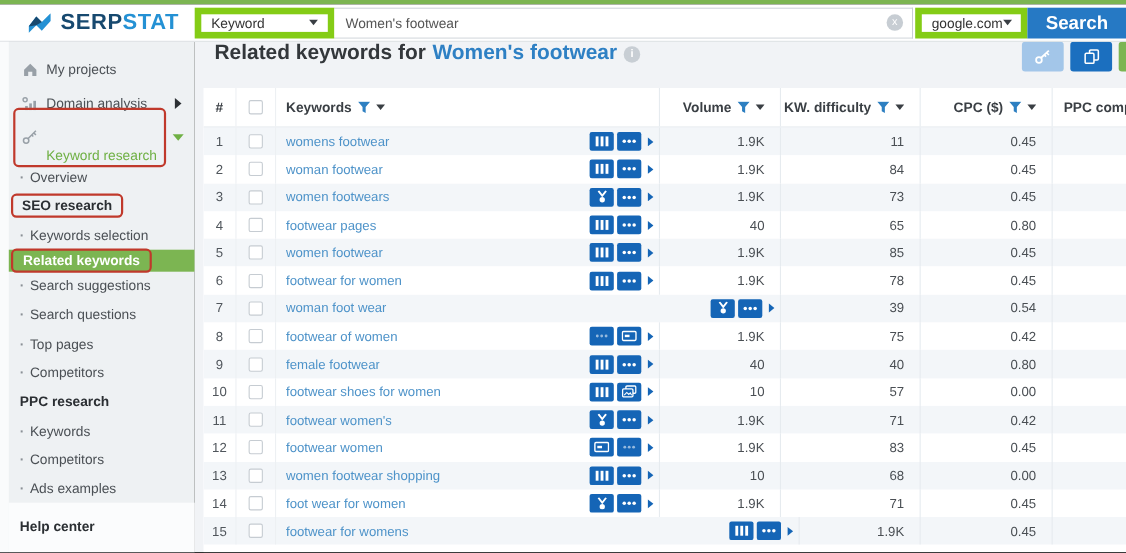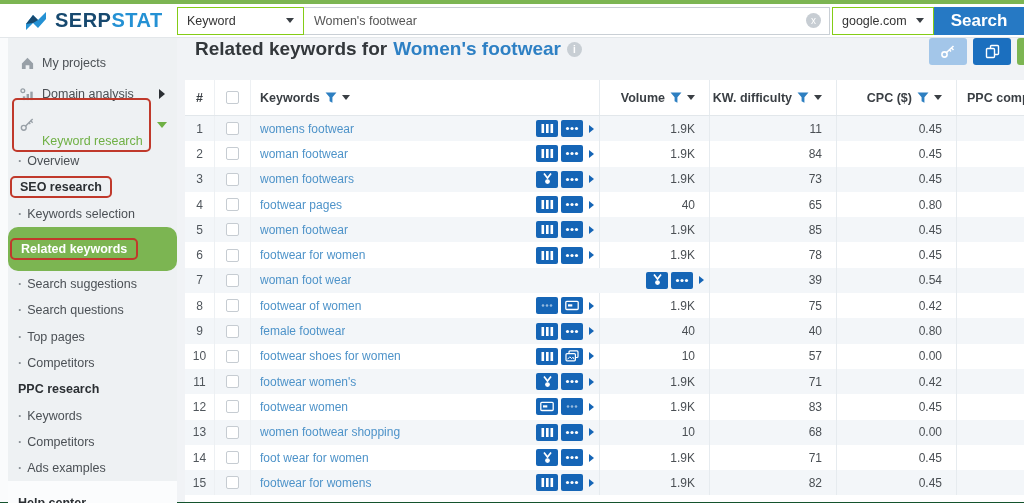--- a/index.html
+++ b/index.html
@@ -1,28 +1,28 @@
 <!DOCTYPE html>
 <html><head>
 <meta charset="utf-8">
 <style>
   * { margin:0; padding:0; box-sizing:border-box; }
   html,body { width:1024px; height:503px; }
   body { font-family:"Liberation Sans", sans-serif; background:#fff; overflow:hidden; }
-  .page { width:1024px; height:503px; position:relative; overflow:hidden; background:#14532d; }
+  .page { width:1024px; height:503px; position:relative; overflow:hidden; background:#000000; }
   .top-accent { height:4px; background:#7cb552; }
 
   
   .topbar { height:34px; background:#fff; display:flex; align-items:center; border-bottom:1px solid #e3e7ea; }
   .logo-wrap { width:177px; flex:none; display:flex; align-items:center; padding-left:26px; gap:5px; }
   .logo-text { font-size:20px; font-weight:bold; letter-spacing:.5px; }
   .logo-serp { color:#17496f; }
   .logo-stat { color:#2491d4; }
   .controls { flex:1; display:flex; align-items:center; height:28px; padding-right:0; }
-  .select-box { height:28px; border:1px solid #84cc16; background:#fff; display:flex; align-items:center;
+  .select-box { height:28px; border:6px solid #84cc16; background:#fff; display:flex; align-items:center;
                 padding:0 9px; font-size:12.5px; color:#333; cursor:pointer; }
   .select-box .caret { margin-left:auto; }
   .kw-select { width:127px; }
   .engine-select { width:102px; margin-left:2px; }
   .caret { width:0; height:0; border-left:4px solid transparent; border-right:4px solid transparent; border-top:5px solid #3a3f44; }
   .search-wrap { flex:1; height:28px; border:1px solid #c9cfd5; border-left:none; background:#fff; position:relative; display:flex; align-items:center; }
   .search-wrap input { border:none; outline:none; width:100%; height:100%; padding:0 30px 0 10px; font-size:12.5px; color:#555; font-family:"Liberation Sans", sans-serif; }
   .clear-icon { position:absolute; right:8px; width:15px; height:15px; border-radius:50%; background:#c7cdd3; color:#fff; font-size:10px; line-height:15px; text-align:center; cursor:pointer; }
   .search-btn { height:28px; width:90px; background:#2679c4; color:#fff; border:none; font-size:17px; font-weight:bold; cursor:pointer; font-family:"Liberation Sans", sans-serif; }
 
@@ -39,21 +39,21 @@
   .expand-right { margin-left:auto; margin-right:12px; width:0; height:0; border-top:5px solid transparent; border-bottom:5px solid transparent; border-left:6px solid #2b2f33; }
   .expand-down { margin-left:auto; margin-right:10px; width:0; height:0; border-left:5px solid transparent; border-right:5px solid transparent; border-top:6px solid #6fb044; }
   .redbox { border:2px solid #c0392b; border-radius:5px; display:inline-flex; align-items:center; }
   .kwres-box { padding:2px 6px 2px 2px; margin-left:-4px; }
   .nav-secondary { margin-top:8px; }
   .nav-item { height:26.3px; display:flex; align-items:center; padding-left:10px; cursor:pointer; white-space:nowrap; }
   .nav-item .bullet { color:#8a9096; margin-right:5px; font-weight:bold; }
   .nav-header { height:26.3px; display:flex; align-items:center; padding-left:2px; font-weight:bold; color:#2b2f33; white-space:nowrap; }
   .nav-header.plain { padding-left:10px; }
   .nav-header .redbox { padding:2px 8px; }
-  .nav-selected { height:44px; background:#7cb552; display:flex; align-items:center; padding-left:2px; cursor:pointer;border-radius:10px; }
+  .nav-selected { height:20px; background:#7cb552; display:flex; align-items:center; padding-left:2px; cursor:pointer; }
   .nav-selected .redbox { padding:2px 9px; color:#fff; font-weight:bold; white-space:nowrap; }
   .sidebar-footer { margin-top:auto; background:#fbfcfd; height:46px; padding:15px 0 0 10px; font-weight:bold; color:#2b2f33; font-size:12.5px; }
 
   
   .content { flex:1; background:#f1f3f6; padding-left:8px; display:flex; flex-direction:column; overflow:hidden; }
   .title-row { height:42px; display:flex; align-items:flex-start; padding:0 0 0 10px;gap:47px; }
   .page-title { font-size:19px; font-weight:bold; color:#33373b; display:flex; align-items:center; gap:6px; }
   .title-query { color:#2e80c4; }
   .info-icon { width:15px; height:15px; border-radius:50%; background:#c8ced4; color:#fff; font-size:10px; font-weight:bold; line-height:15px; text-align:center; }
   .title-actions { margin-left:auto; display:flex; align-items:center; gap:6px; }
@@ -704,21 +704,20 @@
                     <svg width="14" height="11" viewBox="0 0 14 11">
                       <circle cx="2.5" cy="5.5" r="1.6" fill="#fff"></circle>
                       <circle cx="7" cy="5.5" r="1.6" fill="#fff"></circle>
                       <circle cx="11.5" cy="5.5" r="1.6" fill="#fff"></circle>
                     </svg>
                   </span>
                   <span class="row-chevron"></span>
                 </span>
               </div>
               <div class="c-vol">1.9K</div>
-              <div class="c-kd">82</div>
               <div class="c-cpc">0.45</div>
               <div class="c-ppc"></div>
             </div>
           </div>
       </div>
     </main>
   </div>
 </div>
 
 </body></html>

